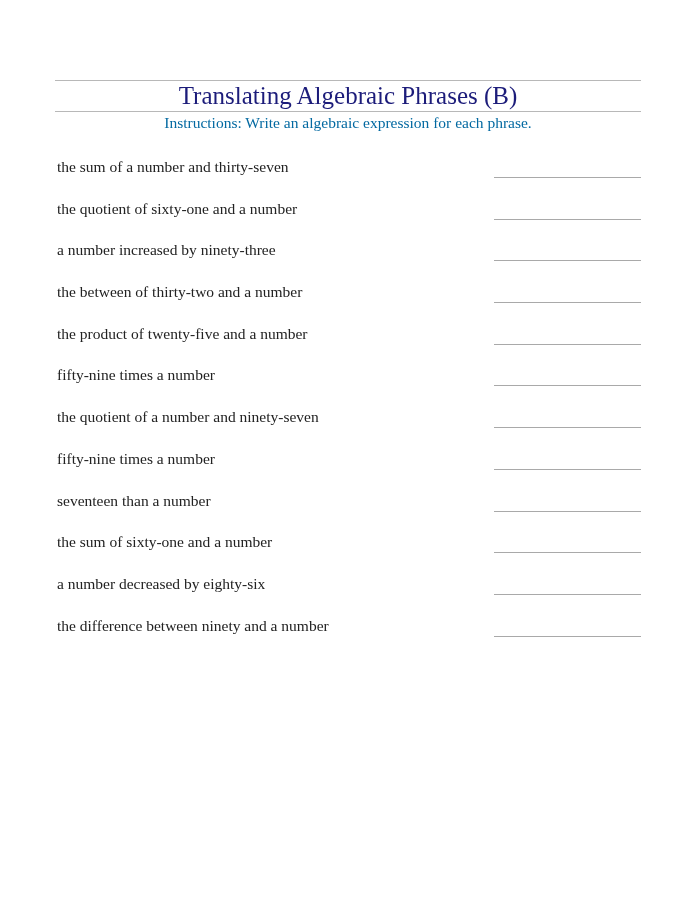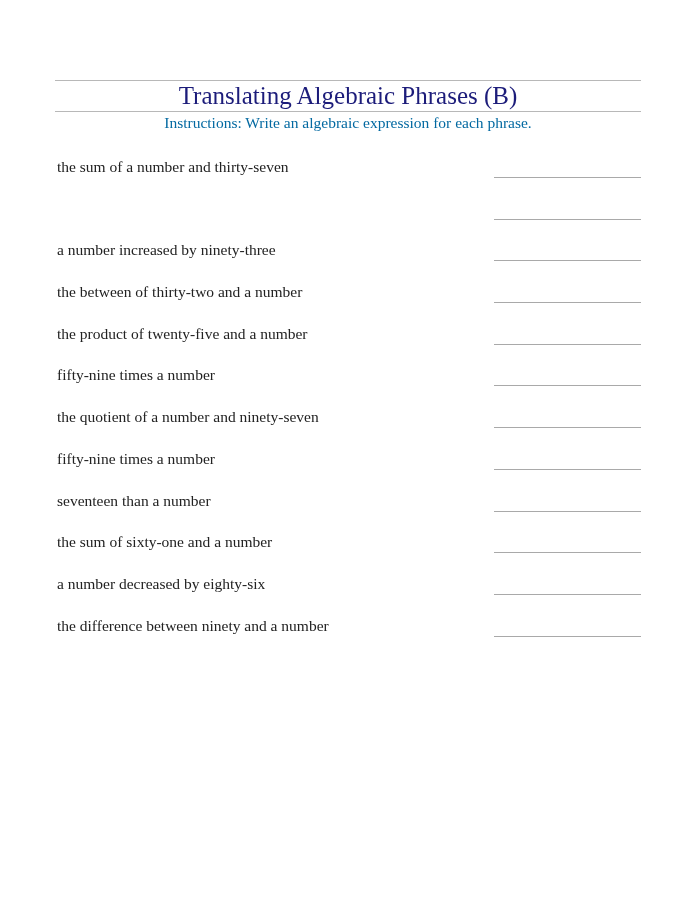--- a/index.html
+++ b/index.html
@@ -88,20 +88,21 @@
   <div class="rule"></div>
   <div class="instructions">Instructions: Write an algebraic expression for each phrase.</div>
 </div>
 
 <ul class="list">
   <li class="row">
     <span class="phrase">the sum of a number and thirty-seven</span>
     <input class="answer-line" type="text" value="" style="">
   </li>
   <li class="row">
+    <span class="phrase">the quotient of sixty-one and a number</span>
     <input class="answer-line" type="text" value="" style="">
   </li>
   <li class="row">
     <span class="phrase">a number increased by ninety-three</span>
     <input class="answer-line" type="text" value="" style="">
   </li>
   <li class="row">
     <span class="phrase">the between of thirty-two and a number</span>
     <input class="answer-line" type="text" value="" style="">
   </li>

